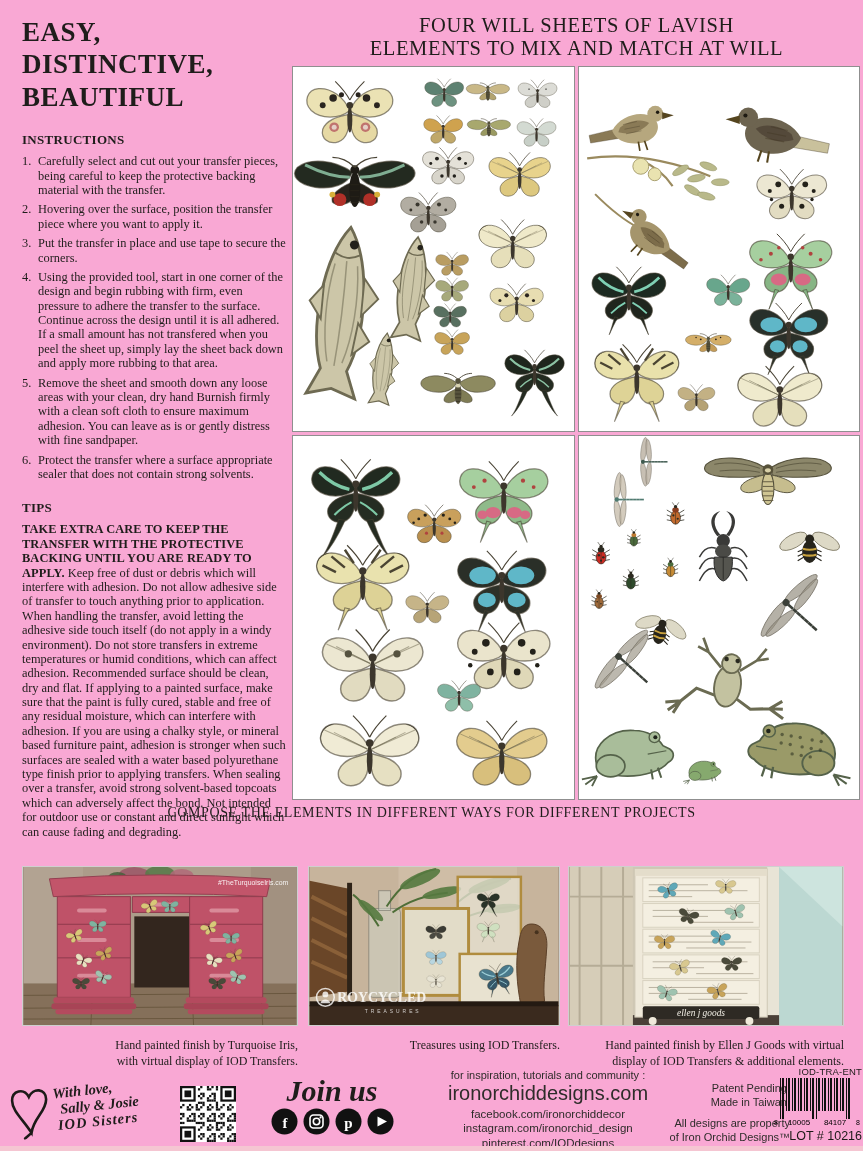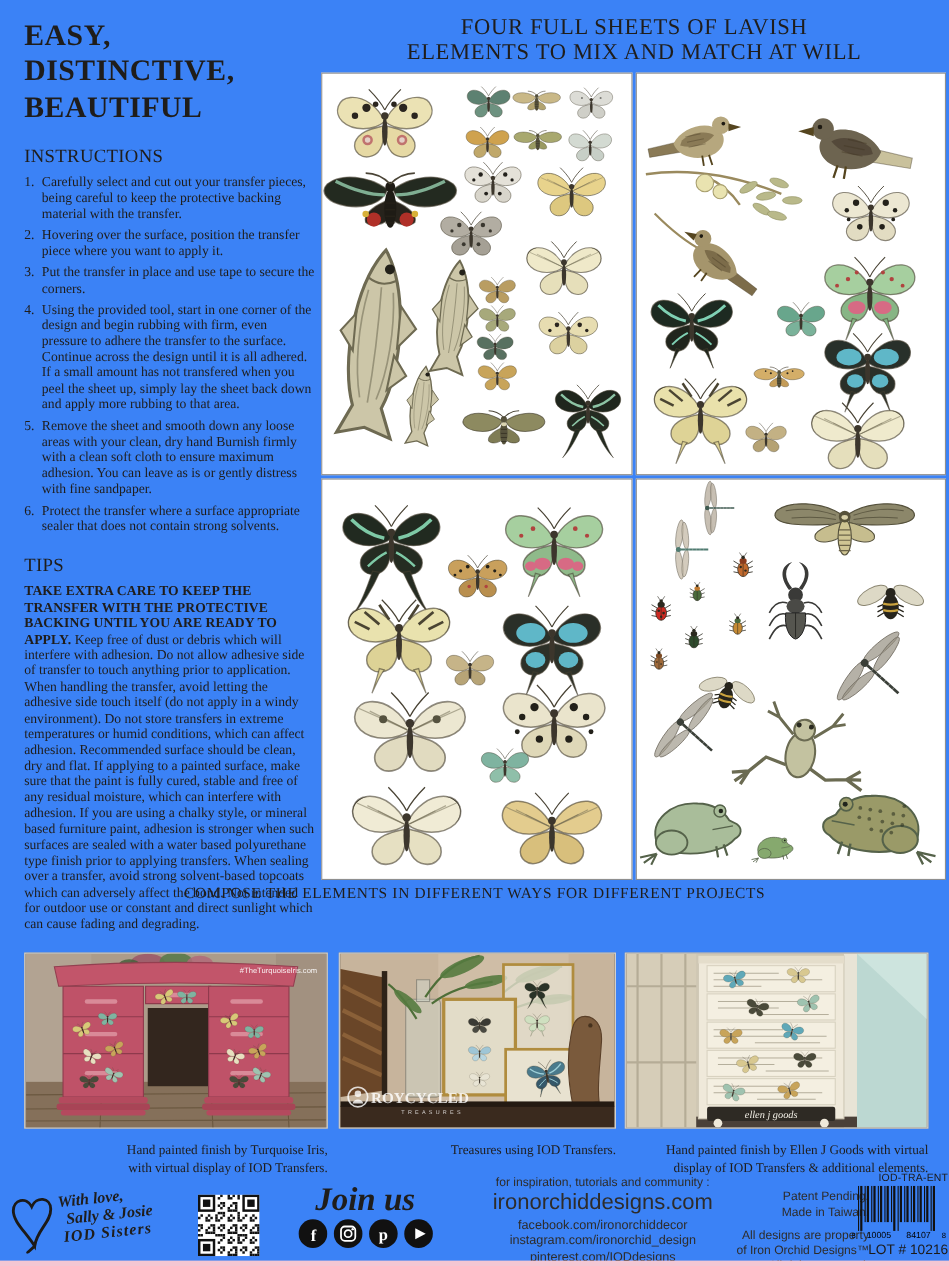--- a/index.html
+++ b/index.html
@@ -1,23 +1,23 @@
 <!DOCTYPE html>
 <html><head>
 <meta charset="utf-8">
 <style>
 *{margin:0;padding:0;box-sizing:border-box}
 html,body{background:#fff}
 body{width:863px;height:1151px;font-family:"Liberation Serif",serif;color:#1f1d1b}
-.page{position:relative;width:863px;height:1151px;background:#3b82f6;overflow:hidden}
+.page{position:relative;width:863px;height:1151px;background:#f9a8d4;overflow:hidden}
 .abs{position:absolute}
 
 .left-col{left:22px;top:16px;width:264px}
 .title{font-size:27px;font-weight:bold;line-height:1.2;letter-spacing:.5px}
-.sec-head{font-size:17px;font-weight:normal;letter-spacing:.3px;margin-top:19px;margin-bottom:6px}
+.sec-head{font-size:13px;font-weight:bold;letter-spacing:.3px;margin-top:19px;margin-bottom:6px}
 .instructions{list-style:none;counter-reset:li}
 .instructions li{counter-increment:li;position:relative;padding-left:16px;font-size:12.4px;line-height:1.16;margin-bottom:5px}
 .instructions li::before{content:counter(li) ".";position:absolute;left:0}
 .tips-text{font-size:12.4px;line-height:1.16}
 .tips-text b{letter-spacing:.1px}
 
 .sheets-heading{left:290px;top:14px;width:573px;text-align:center;font-size:20.5px;line-height:1.14;letter-spacing:.6px}
 .sheets{left:292px;top:66px;width:568px;height:734px;display:grid;grid-template-columns:1fr 1fr;grid-template-rows:1fr 1fr;gap:3px}
 .sheet{width:100%;height:100%;background:#fff;border:1px solid #8f8f8f}
 
@@ -70,21 +70,21 @@
       <li>Put the transfer in place and use tape to secure the corners.</li>
       <li>Using the provided tool, start in one corner of the design and begin rubbing with firm, even pressure to adhere the transfer to the surface. Continue across the design until it is all adhered. If a small amount has not transfered when you peel the sheet up, simply lay the sheet back down and apply more rubbing to that area.</li>
       <li>Remove the sheet and smooth down any loose areas with your clean, dry hand  Burnish firmly with a clean soft cloth to ensure maximum adhesion. You can leave as is or gently distress with fine sandpaper.</li>
       <li>Protect the transfer where a surface appropriate sealer that does not contain strong solvents.</li>
     </ol>
     <div class="sec-head">TIPS</div>
     <p class="tips-text"><b>TAKE EXTRA CARE TO KEEP THE TRANSFER WITH THE PROTECTIVE BACKING UNTIL YOU ARE READY TO APPLY.</b> <span>Keep free of dust or debris which will interfere with adhesion. Do not allow adhesive side of transfer to touch anything prior to application. When handling the transfer, avoid letting the adhesive side touch itself (do not apply in a windy environment). Do not store transfers in extreme temperatures or humid conditions, which can affect adhesion. Recommended surface should be clean, dry and flat. If applying to a painted surface, make sure that the paint is fully cured, stable and free of any residual moisture, which can interfere with adhesion. If you are using a chalky style, or mineral based furniture paint, adhesion is stronger when such surfaces are sealed with a water based polyurethane type finish prior to applying transfers. When sealing over a transfer, avoid strong solvent-based topcoats which can adversely affect the bond. Not intended for outdoor use or constant and direct sunlight which can cause fading and degrading.</span></p>
   </div>
 
   <div class="abs sheets-heading">
-    <div>FOUR FULL SHEETS OF LAVISH</div>
+    <div>FOUR WILL SHEETS OF LAVISH</div>
     <div>ELEMENTS TO MIX AND MATCH AT WILL</div>
   </div>
 
   <div class="abs sheets">
     <svg id="sheet1" class="sheet" viewBox="0 0 282 366">
         <g transform="translate(57,48) rotate(0) scale(2.1)">
           <path d="M0,-7 C-2,-11 -5,-14 -7,-16" stroke="#4a4436" stroke-width="0.5" fill="none"></path>
           <path d="M0,-7 C2,-11 5,-14 7,-16" stroke="#4a4436" stroke-width="0.5" fill="none"></path>
           <path d="M-1,0 C-5,1 -11,2 -13,7 C-14,11.5 -10,14.5 -5.5,13 C-1.5,11.7 .5,6 -1,0Z" fill="#e6d9a4" stroke="rgba(70,64,48,.6)" stroke-width="0.6"></path>
           <path d="M1,0 C5,1 11,2 13,7 C14,11.5 10,14.5 5.5,13 C1.5,11.7 -.5,6 1,0Z" fill="#e6d9a4" stroke="rgba(70,64,48,.6)" stroke-width="0.6"></path>

